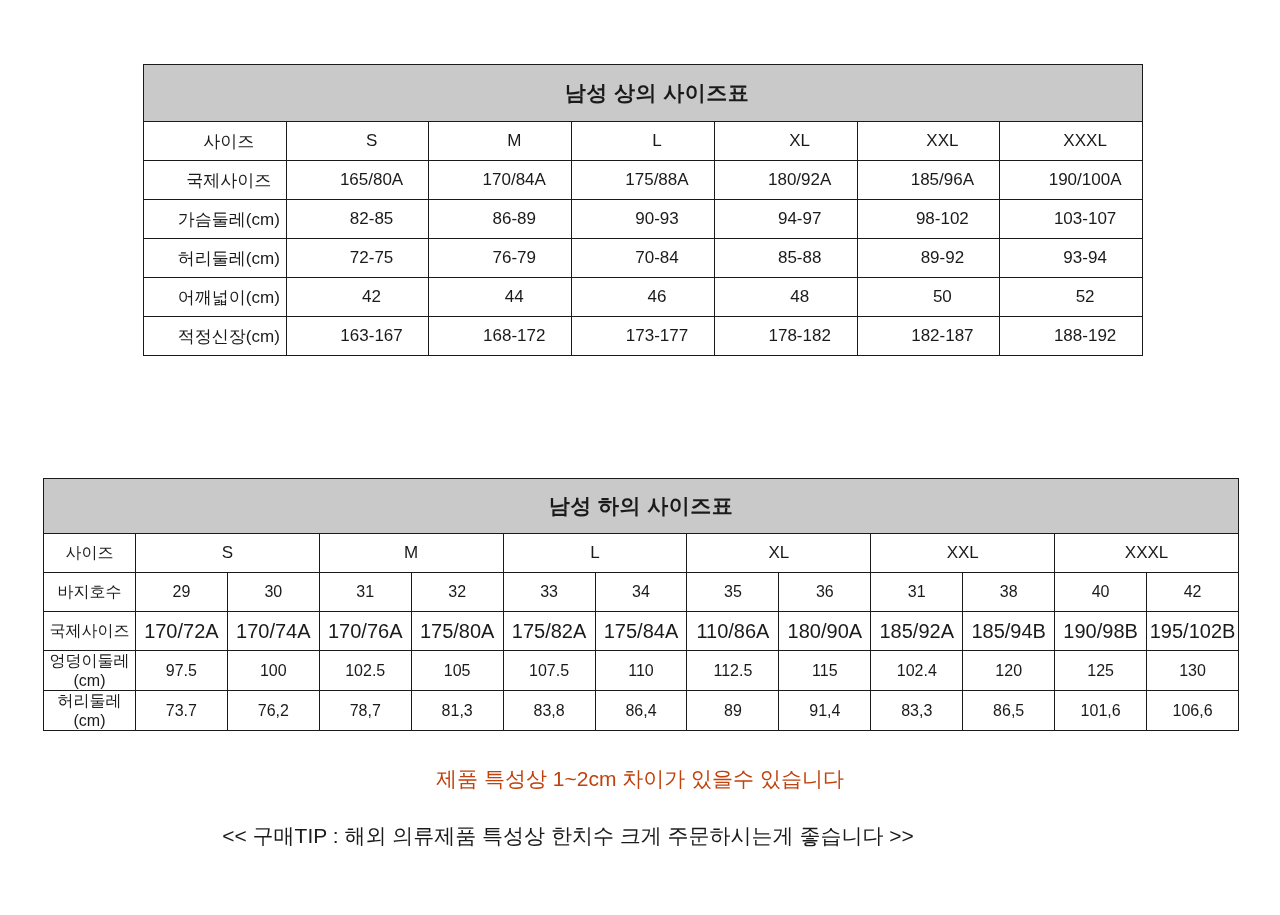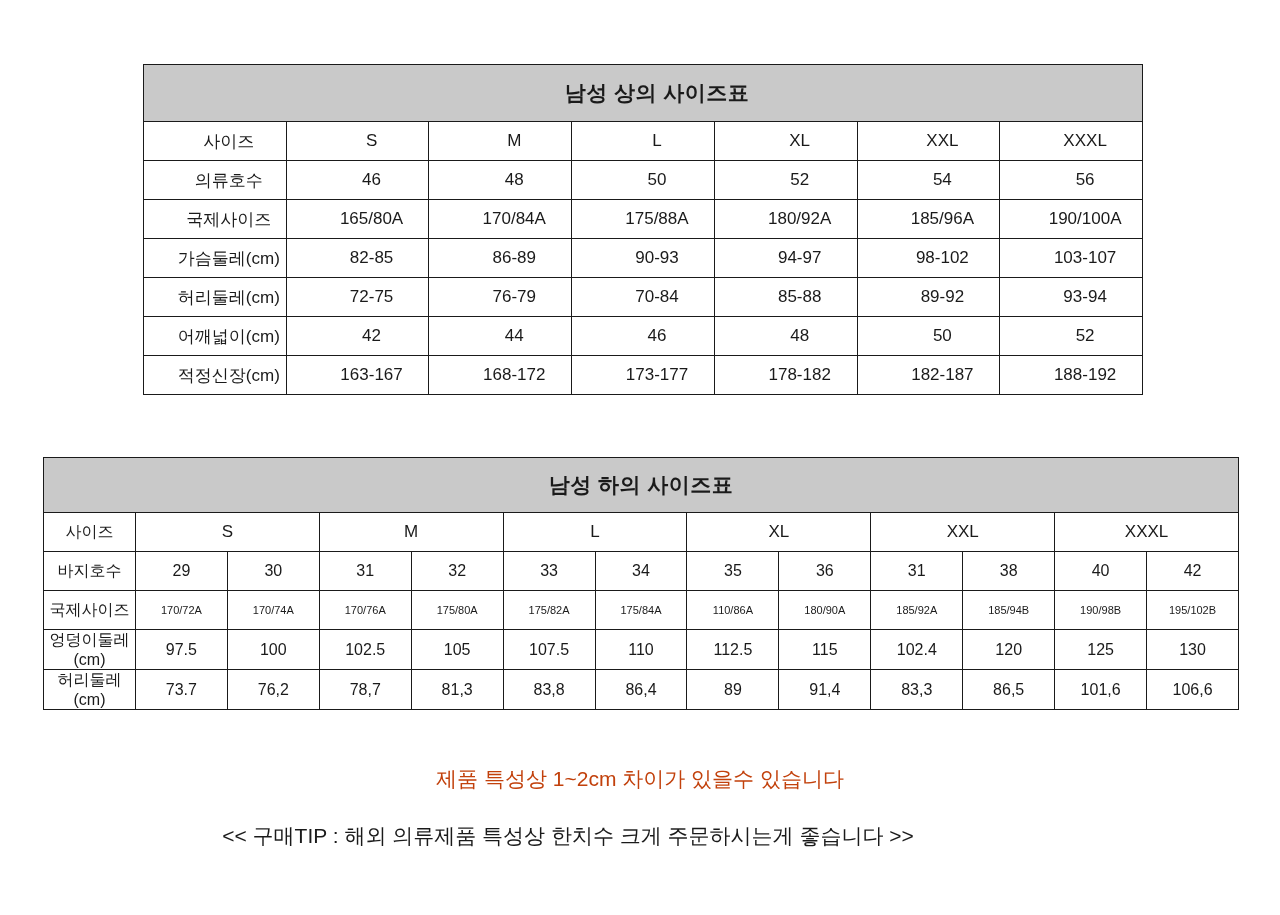--- a/index.html
+++ b/index.html
@@ -57,21 +57,21 @@
     padding-left: 28px;
   }
   .table-top .label-col {
     width: 144px;
   }
 
   
   .table-bottom-wrap {
     position: absolute;
     left: 43px;
-    top: 457px;
+    top: 478px;
   }
   .table-bottom {
     width: 1196px;
   }
   .table-bottom .title-cell {
     height: 54px;
     background: #c9c9c9;
     font-size: 21px;
     font-weight: bold;
     letter-spacing: 0.5px;
@@ -81,21 +81,21 @@
     font-size: 16px;
   }
   .table-bottom .label-col {
     width: 141px;
     font-size: 16px;
   }
   .table-bottom .size-name {
     font-size: 17px;
   }
   .table-bottom .intl-cell {
-    font-size: 11px;
+    font-size: 20px;
   }
 
   
   .note-red {
     position: absolute;
     left: 0;
     top: 765px;
     width: 1280px;
     text-align: center;
     font-size: 21px;
@@ -126,29 +126,20 @@
         <tr>
           <td class="label-col">사이즈</td>
           <td>S</td>
           <td>M</td>
           <td>L</td>
           <td>XL</td>
           <td>XXL</td>
           <td>XXXL</td>
         </tr>
 
-        <tr>
-          <td class="label-col">의류호수</td>
-          <td>46</td>
-          <td>48</td>
-          <td>50</td>
-          <td>52</td>
-          <td>54</td>
-          <td>56</td>
-        </tr>
 
         <tr>
           <td class="label-col">국제사이즈</td>
           <td>165/80A</td>
           <td>170/84A</td>
           <td>175/88A</td>
           <td>180/92A</td>
           <td>185/96A</td>
           <td>190/100A</td>
         </tr>

